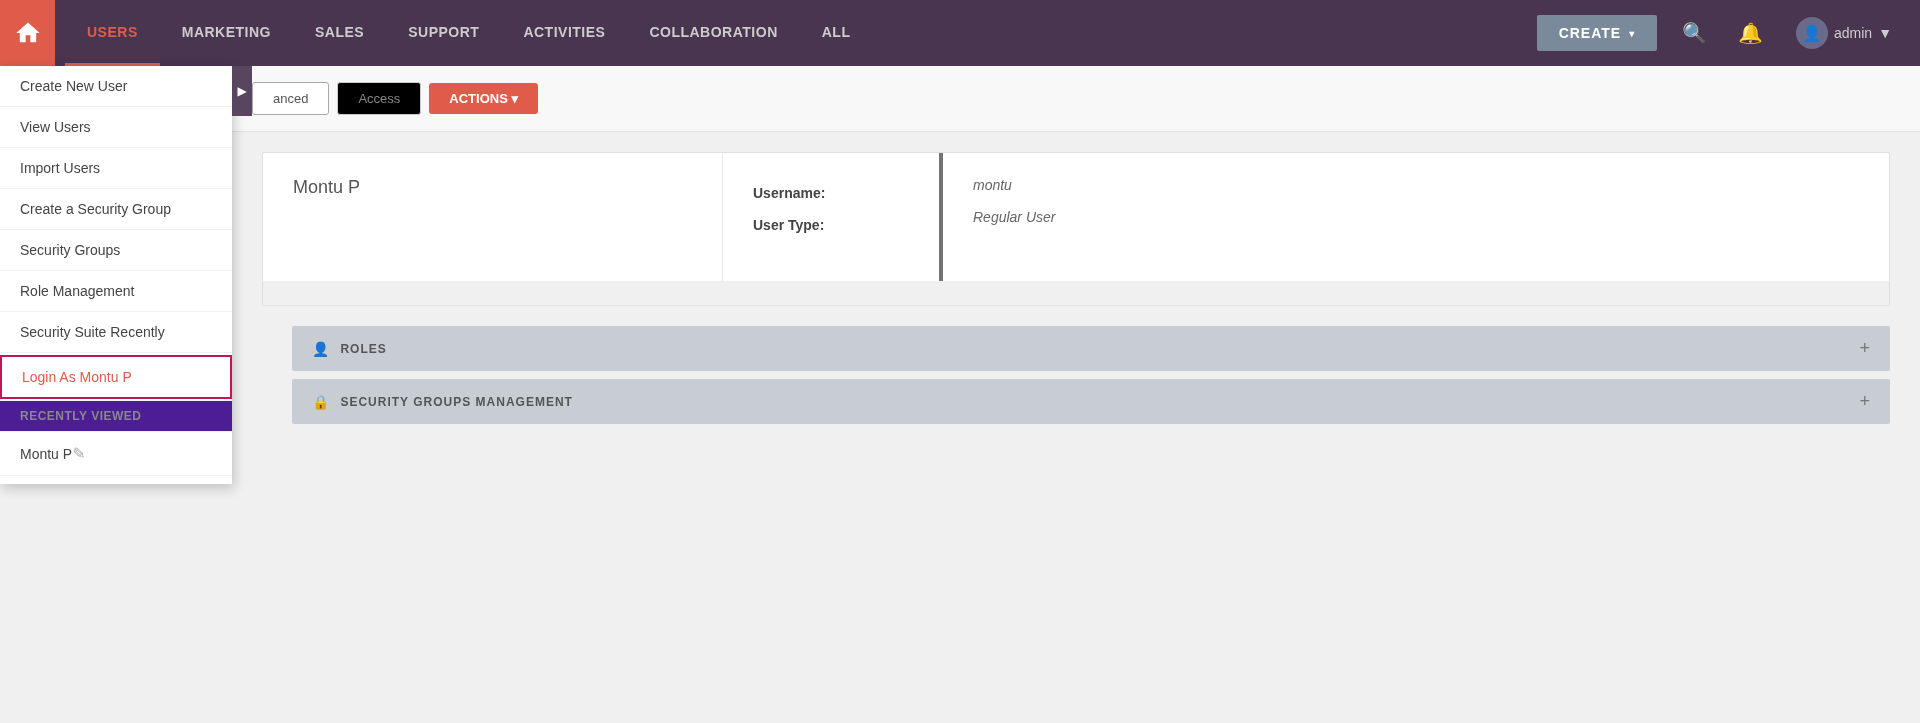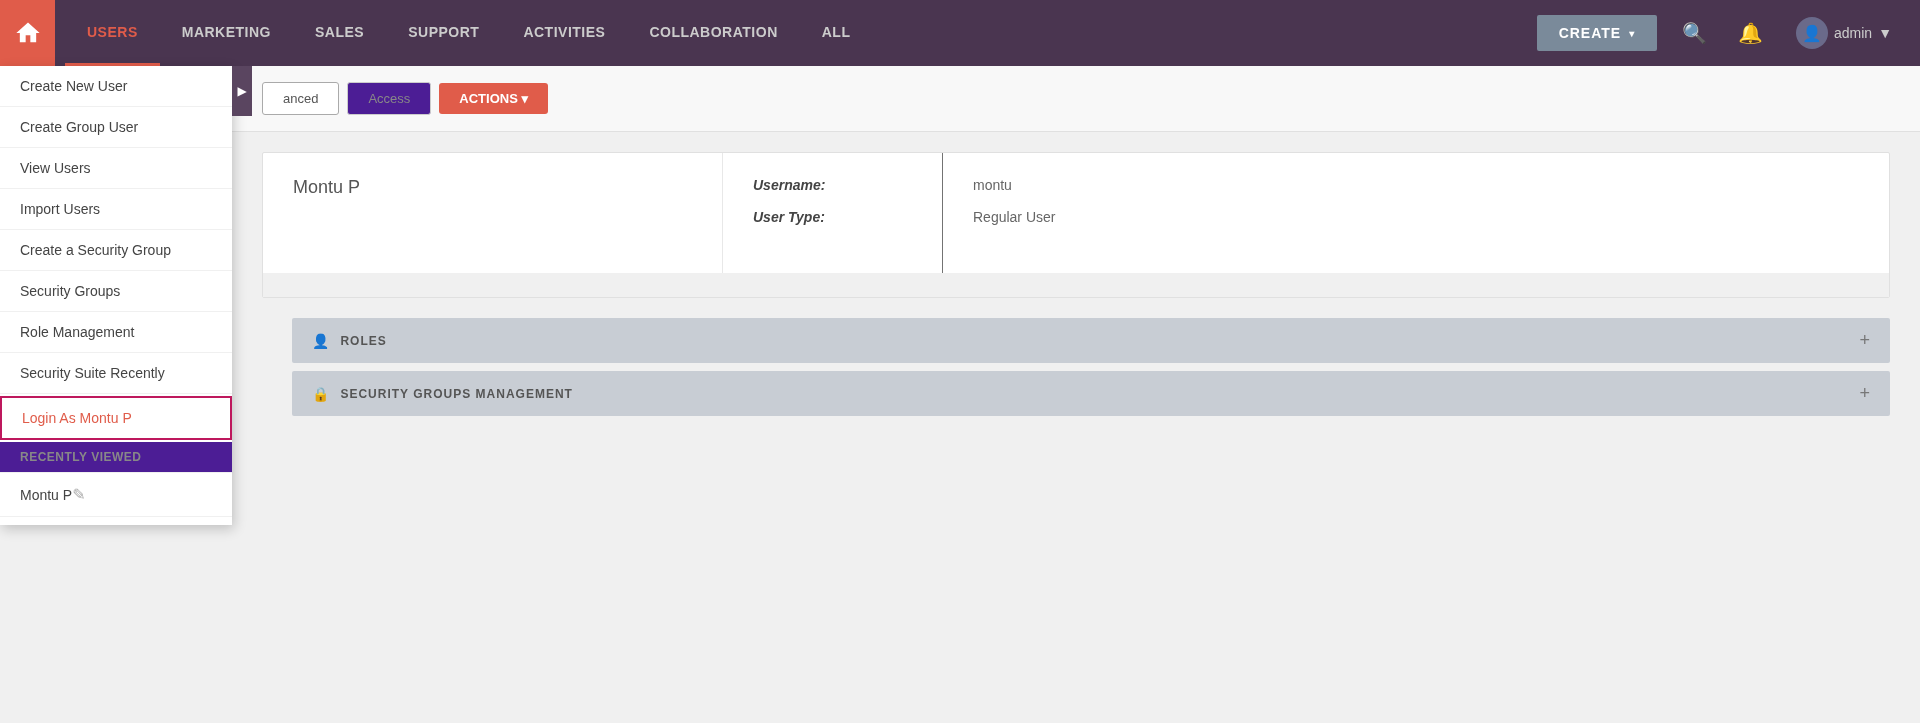--- a/index.html
+++ b/index.html
@@ -158,30 +158,30 @@
     .main-content {
       margin-left: 0;
       padding: 0;
       min-height: calc(723px - 66px);
       background: #f0f0f0;
     }
 
     
     .toolbar {
       background: #f8f8f8;
-      padding: 16px 30px;
+      padding: 16px 20px;
       display: flex;
       align-items: center;
       gap: 8px;
       border-bottom: 1px solid #e0e0e0;
     }
     .tab-btn {
       padding: 8px 20px;
       border: 1px solid #ccc;
-      background: #4c1d95;
+      background: #000000;
       color: #888;
       font-size: 13px;
       cursor: pointer;
       border-radius: 3px;
     }
     .tab-btn.active-tab {
       background: white;
       color: #555;
       border-color: #aaa;
     }
@@ -213,28 +213,28 @@
     }
     .user-info-left {
       flex: 0 0 460px;
       padding: 24px 30px;
       border-right: 1px solid #e8e8e8;
     }
     .user-name { font-size: 18px; color: #555; margin-bottom: 10px; }
     .user-status { color: #6ab4e8; font-size: 14px; }
     .user-info-middle {
       flex: 0 0 220px;
-      padding: 24px 30px;
-      border-right: 1px solid #737373;
-      font-style: italic;
+      padding: 32px 30px;
+      border-right: 4px solid #737373;
     }
     .info-label { font-size: 14px; font-weight: 700; color: #444; margin-bottom: 16px; }
     .user-info-right {
       flex: 1;
       padding: 24px 30px;
+      font-style: italic;
     }
     .info-value { font-size: 14px; color: #666; margin-bottom: 16px; }
 
     
     .section-bar {
       background: #c8cdd4;
       margin: 0 30px 8px;
       padding: 12px 20px;
       display: flex;
       align-items: center;
@@ -300,23 +300,20 @@
       <span>▼</span>
     </div>
   </div>
 </nav>
 
 <div class="sidebar-menu">
   <div class="sidebar-menu-item">
     <span>Create New User</span>
   </div>
   <div class="sidebar-menu-item">
-    <span>Create Group User</span>
-  </div>
-  <div class="sidebar-menu-item">
     <span>View Users</span>
   </div>
   <div class="sidebar-menu-item">
     <span>Import Users</span>
   </div>
   <div class="sidebar-menu-item">
     <span>Create a Security Group</span>
   </div>
   <div class="sidebar-menu-item">
     <span>Security Groups</span>

